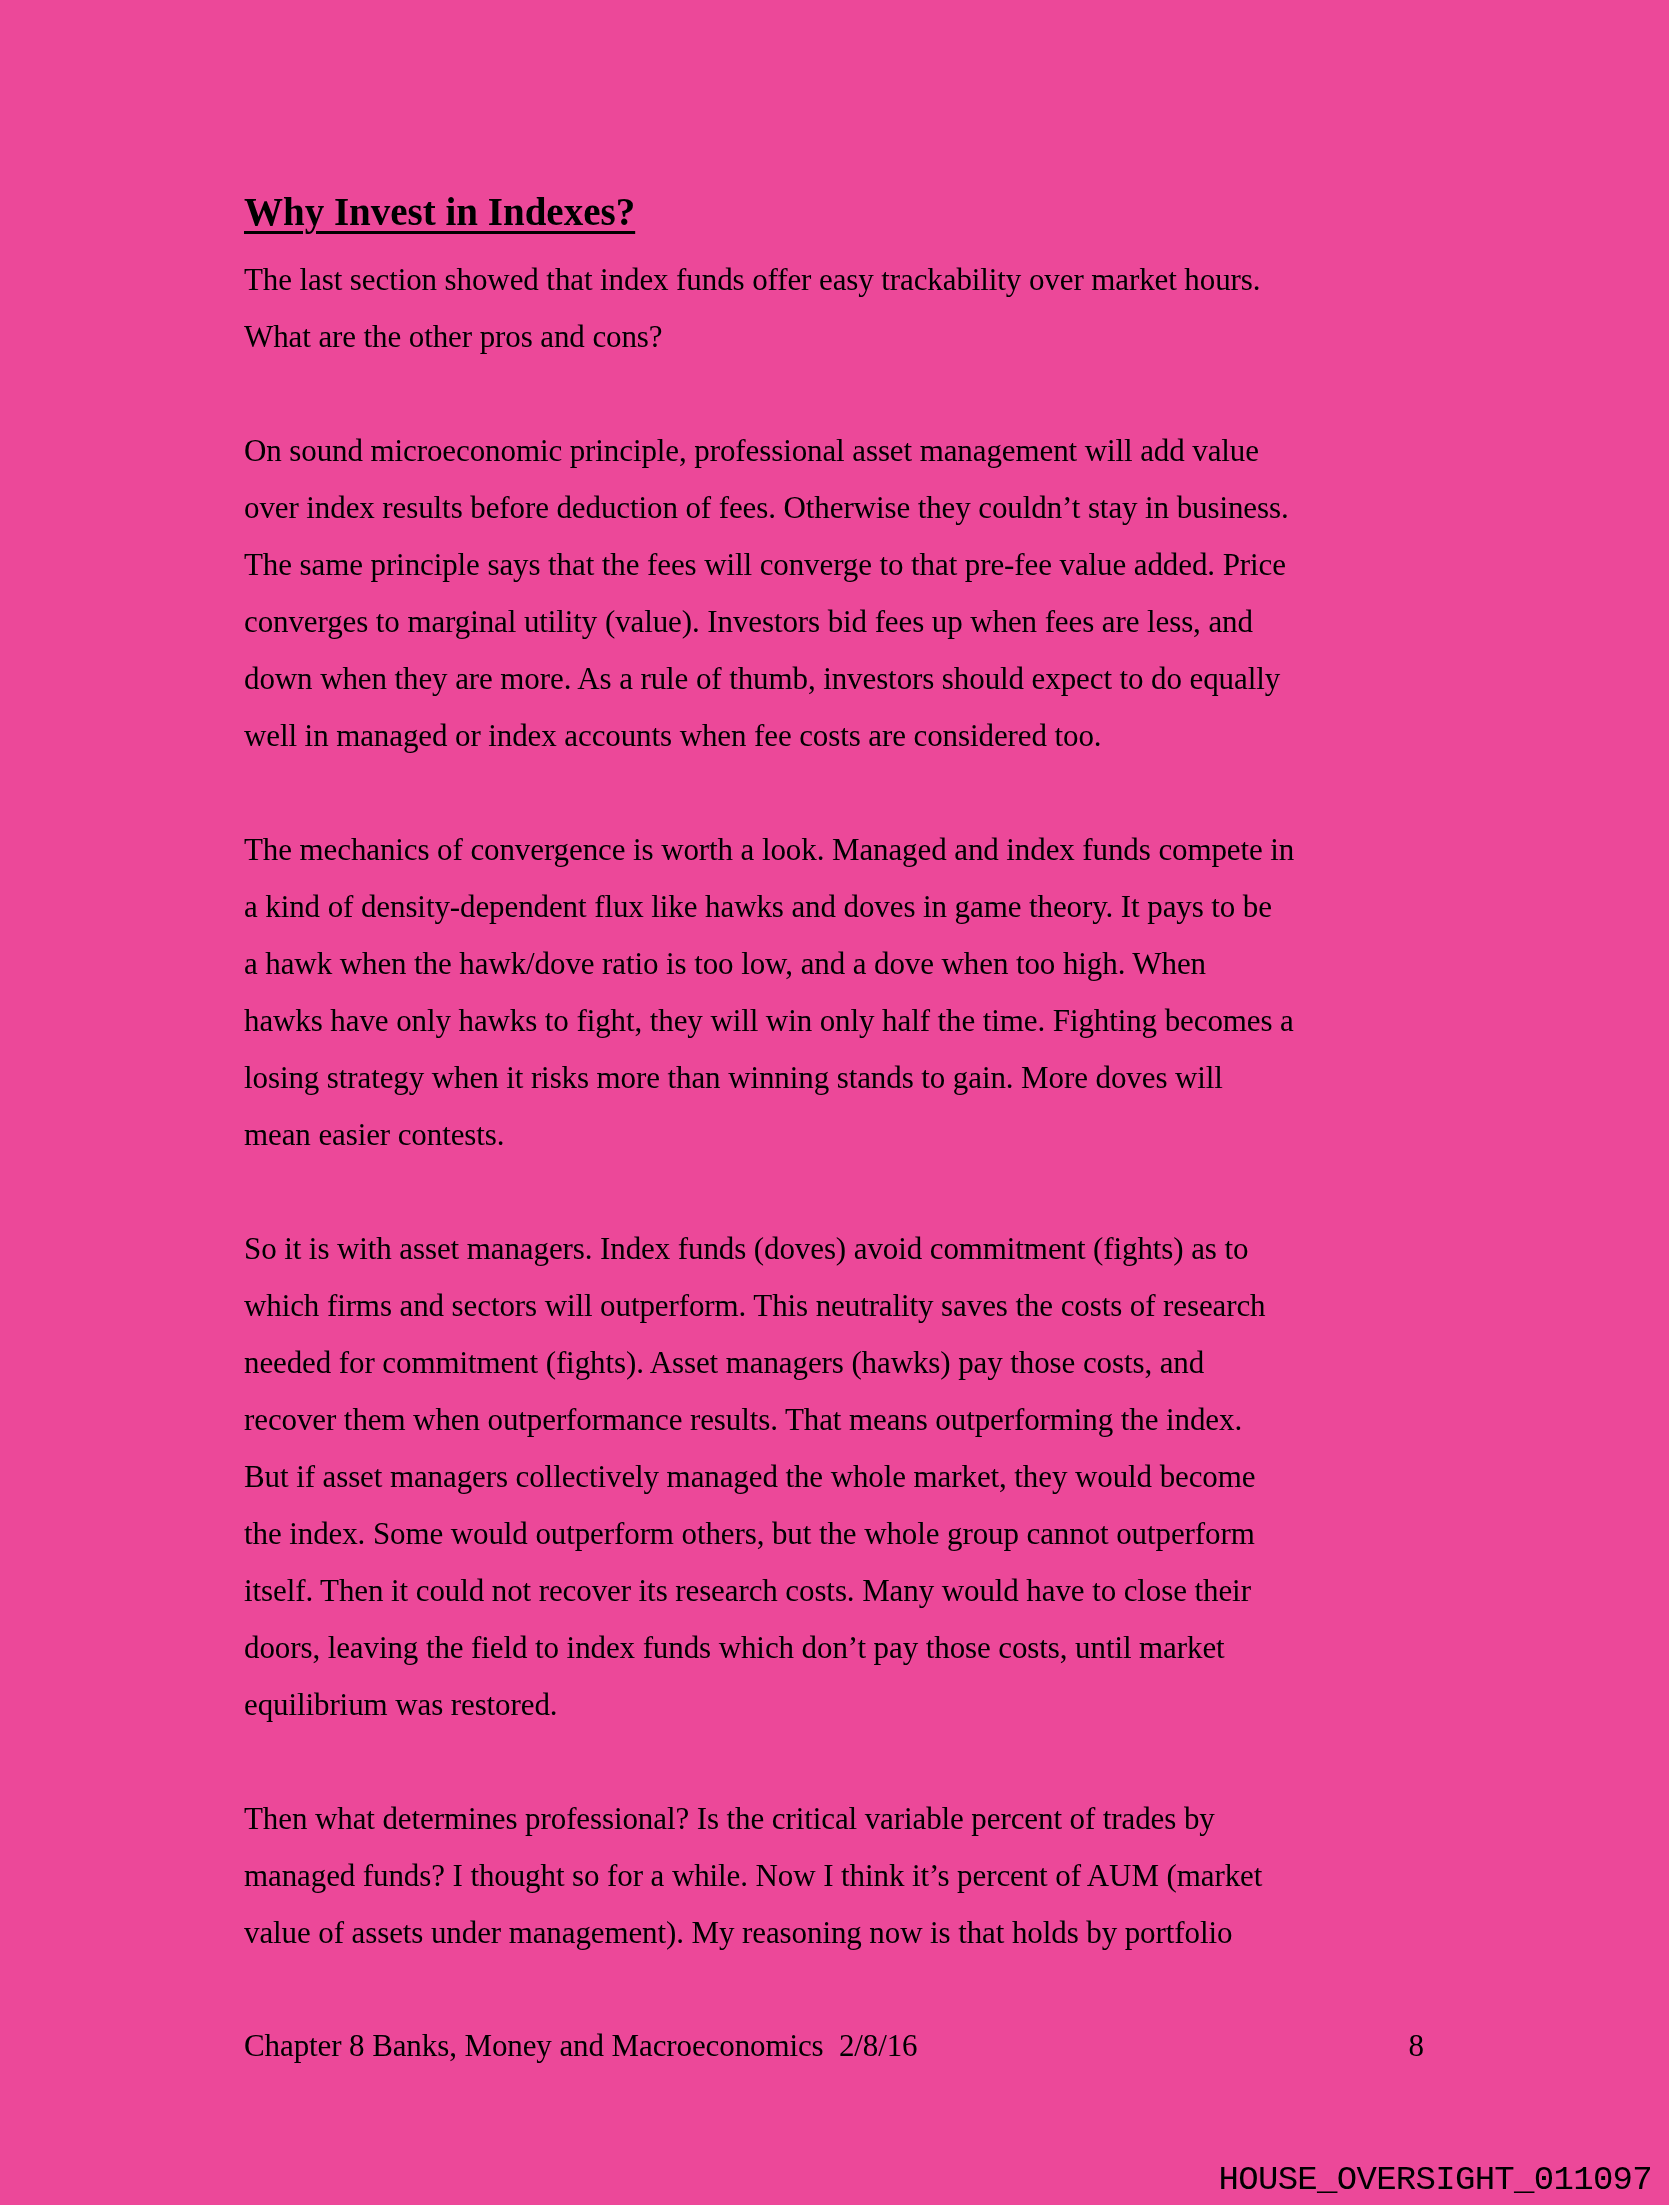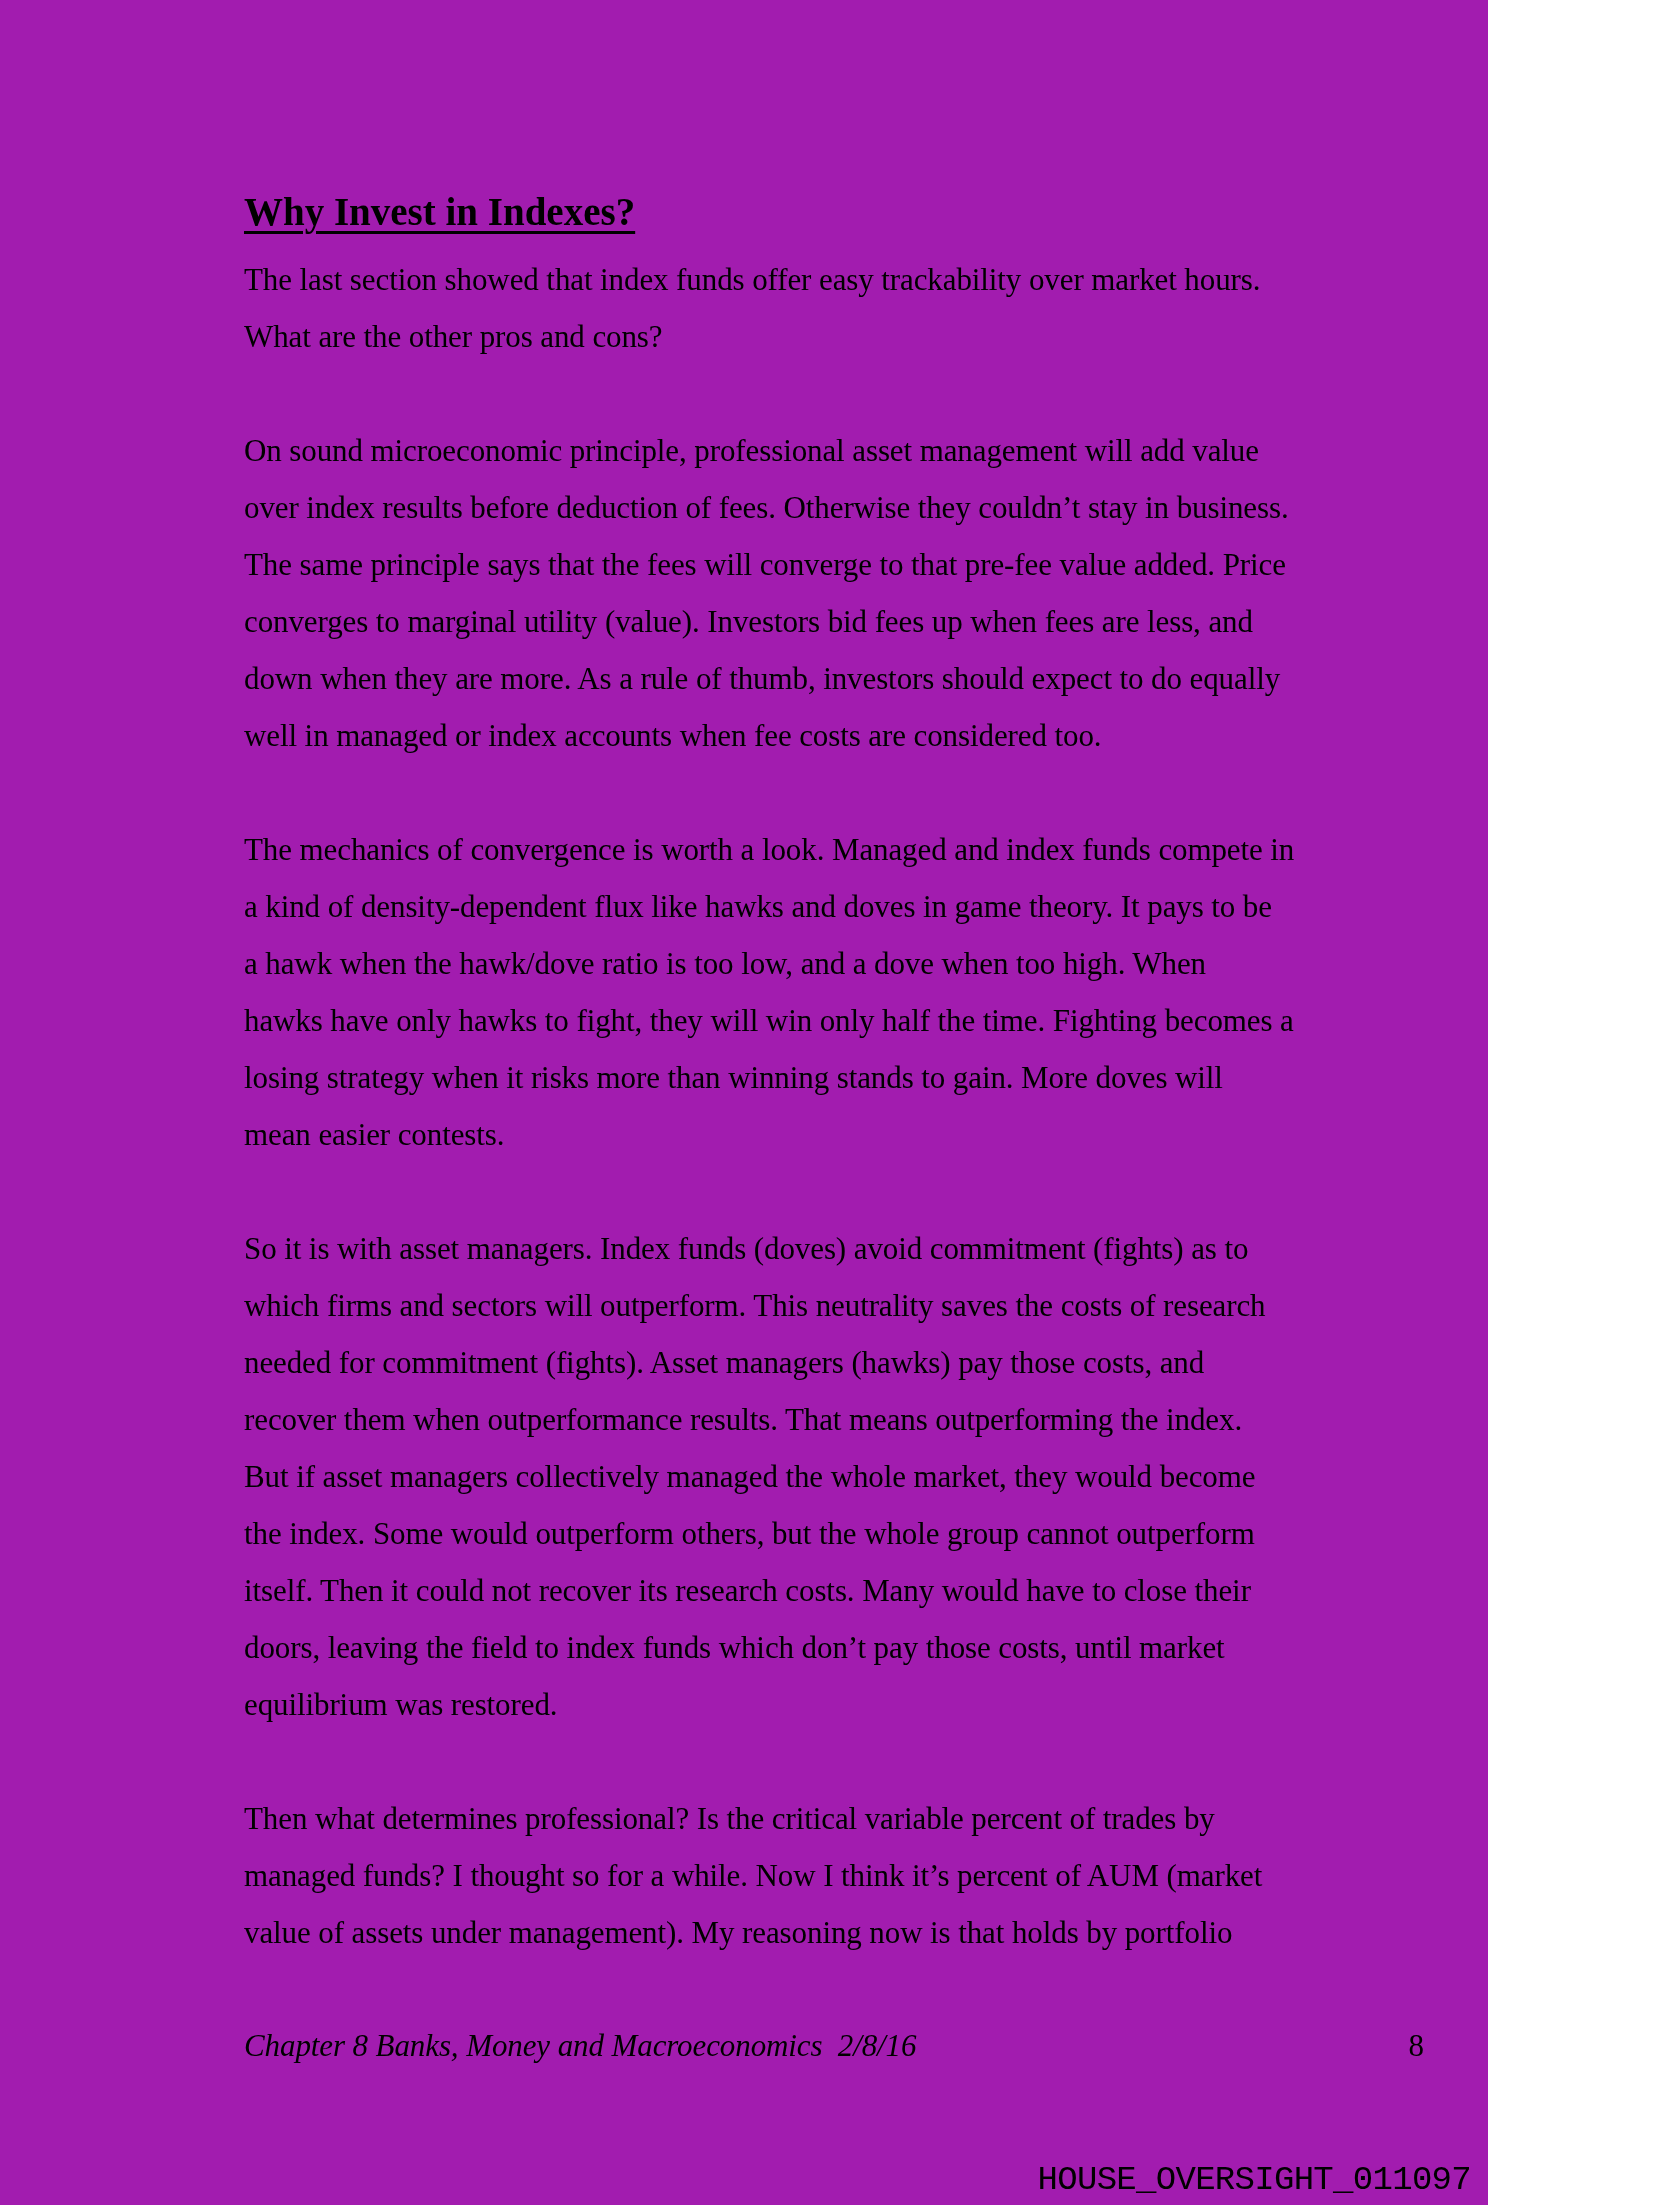--- a/index.html
+++ b/index.html
@@ -2,23 +2,23 @@
 <html style="font-size:10.5px"><head>
 <meta charset="utf-8">
 <style>
   html, body {
     margin: 0;
     padding: 0;
     background: #ffffff;
   }
   .page {
     position: relative;
-    width: 1488px;
+    width: 1669px;
     height: 2205px;
-    background: #a21caf;
+    background: #ec4899;
     color: #000000;
     overflow: hidden;
     font-family: "Liberation Serif", "DejaVu Serif", serif;
   }
   .content {
     position: absolute;
     left: 244px;
     top: 176px;
     width: 1188px;
   }
@@ -48,21 +48,20 @@
     width: 1180px;
     display: flex;
     justify-content: space-between;
     align-items: baseline;
     font-size: 31px;
     line-height: 57px;
     letter-spacing: -0.1px;
   }
   .footer-left {
     white-space: pre;
-    font-style: italic;
   }
   .footer-page-number {
     white-space: pre;
   }
   .watermark {
     position: absolute;
     top: 2161px;
     right: 17px;
     font-family: Liberation Mono, monospace;
     font-size: 34px;

